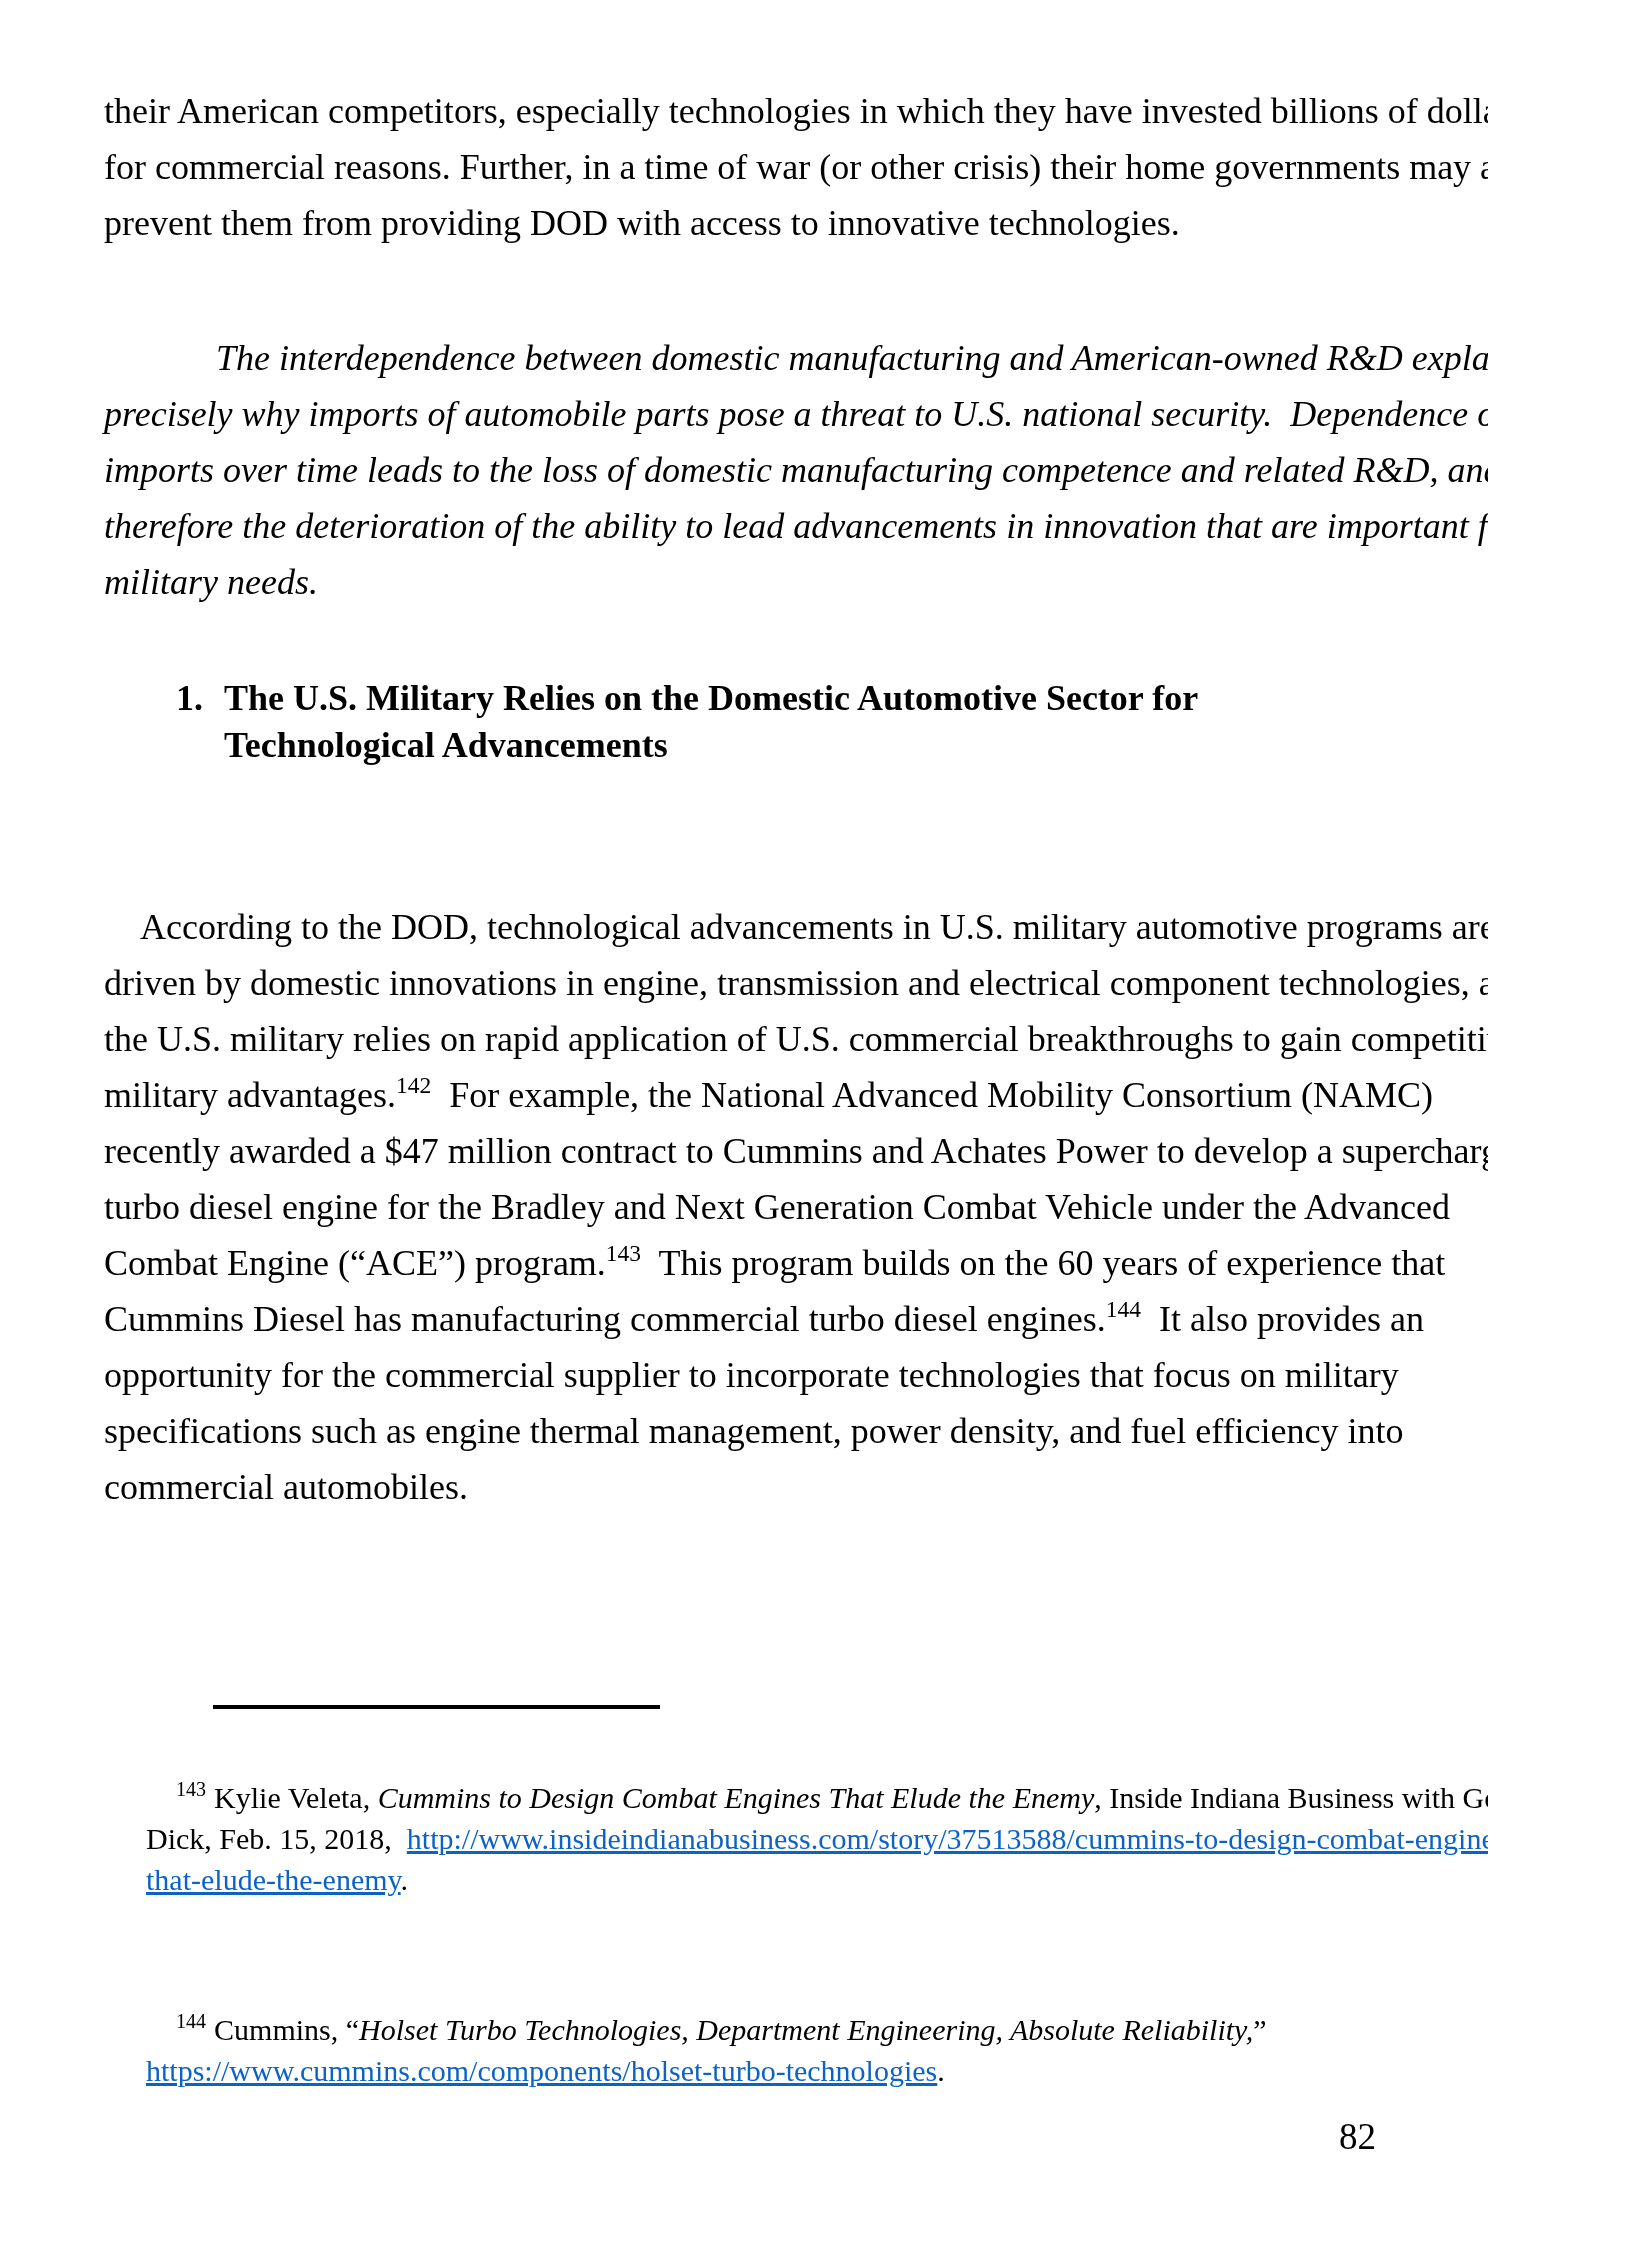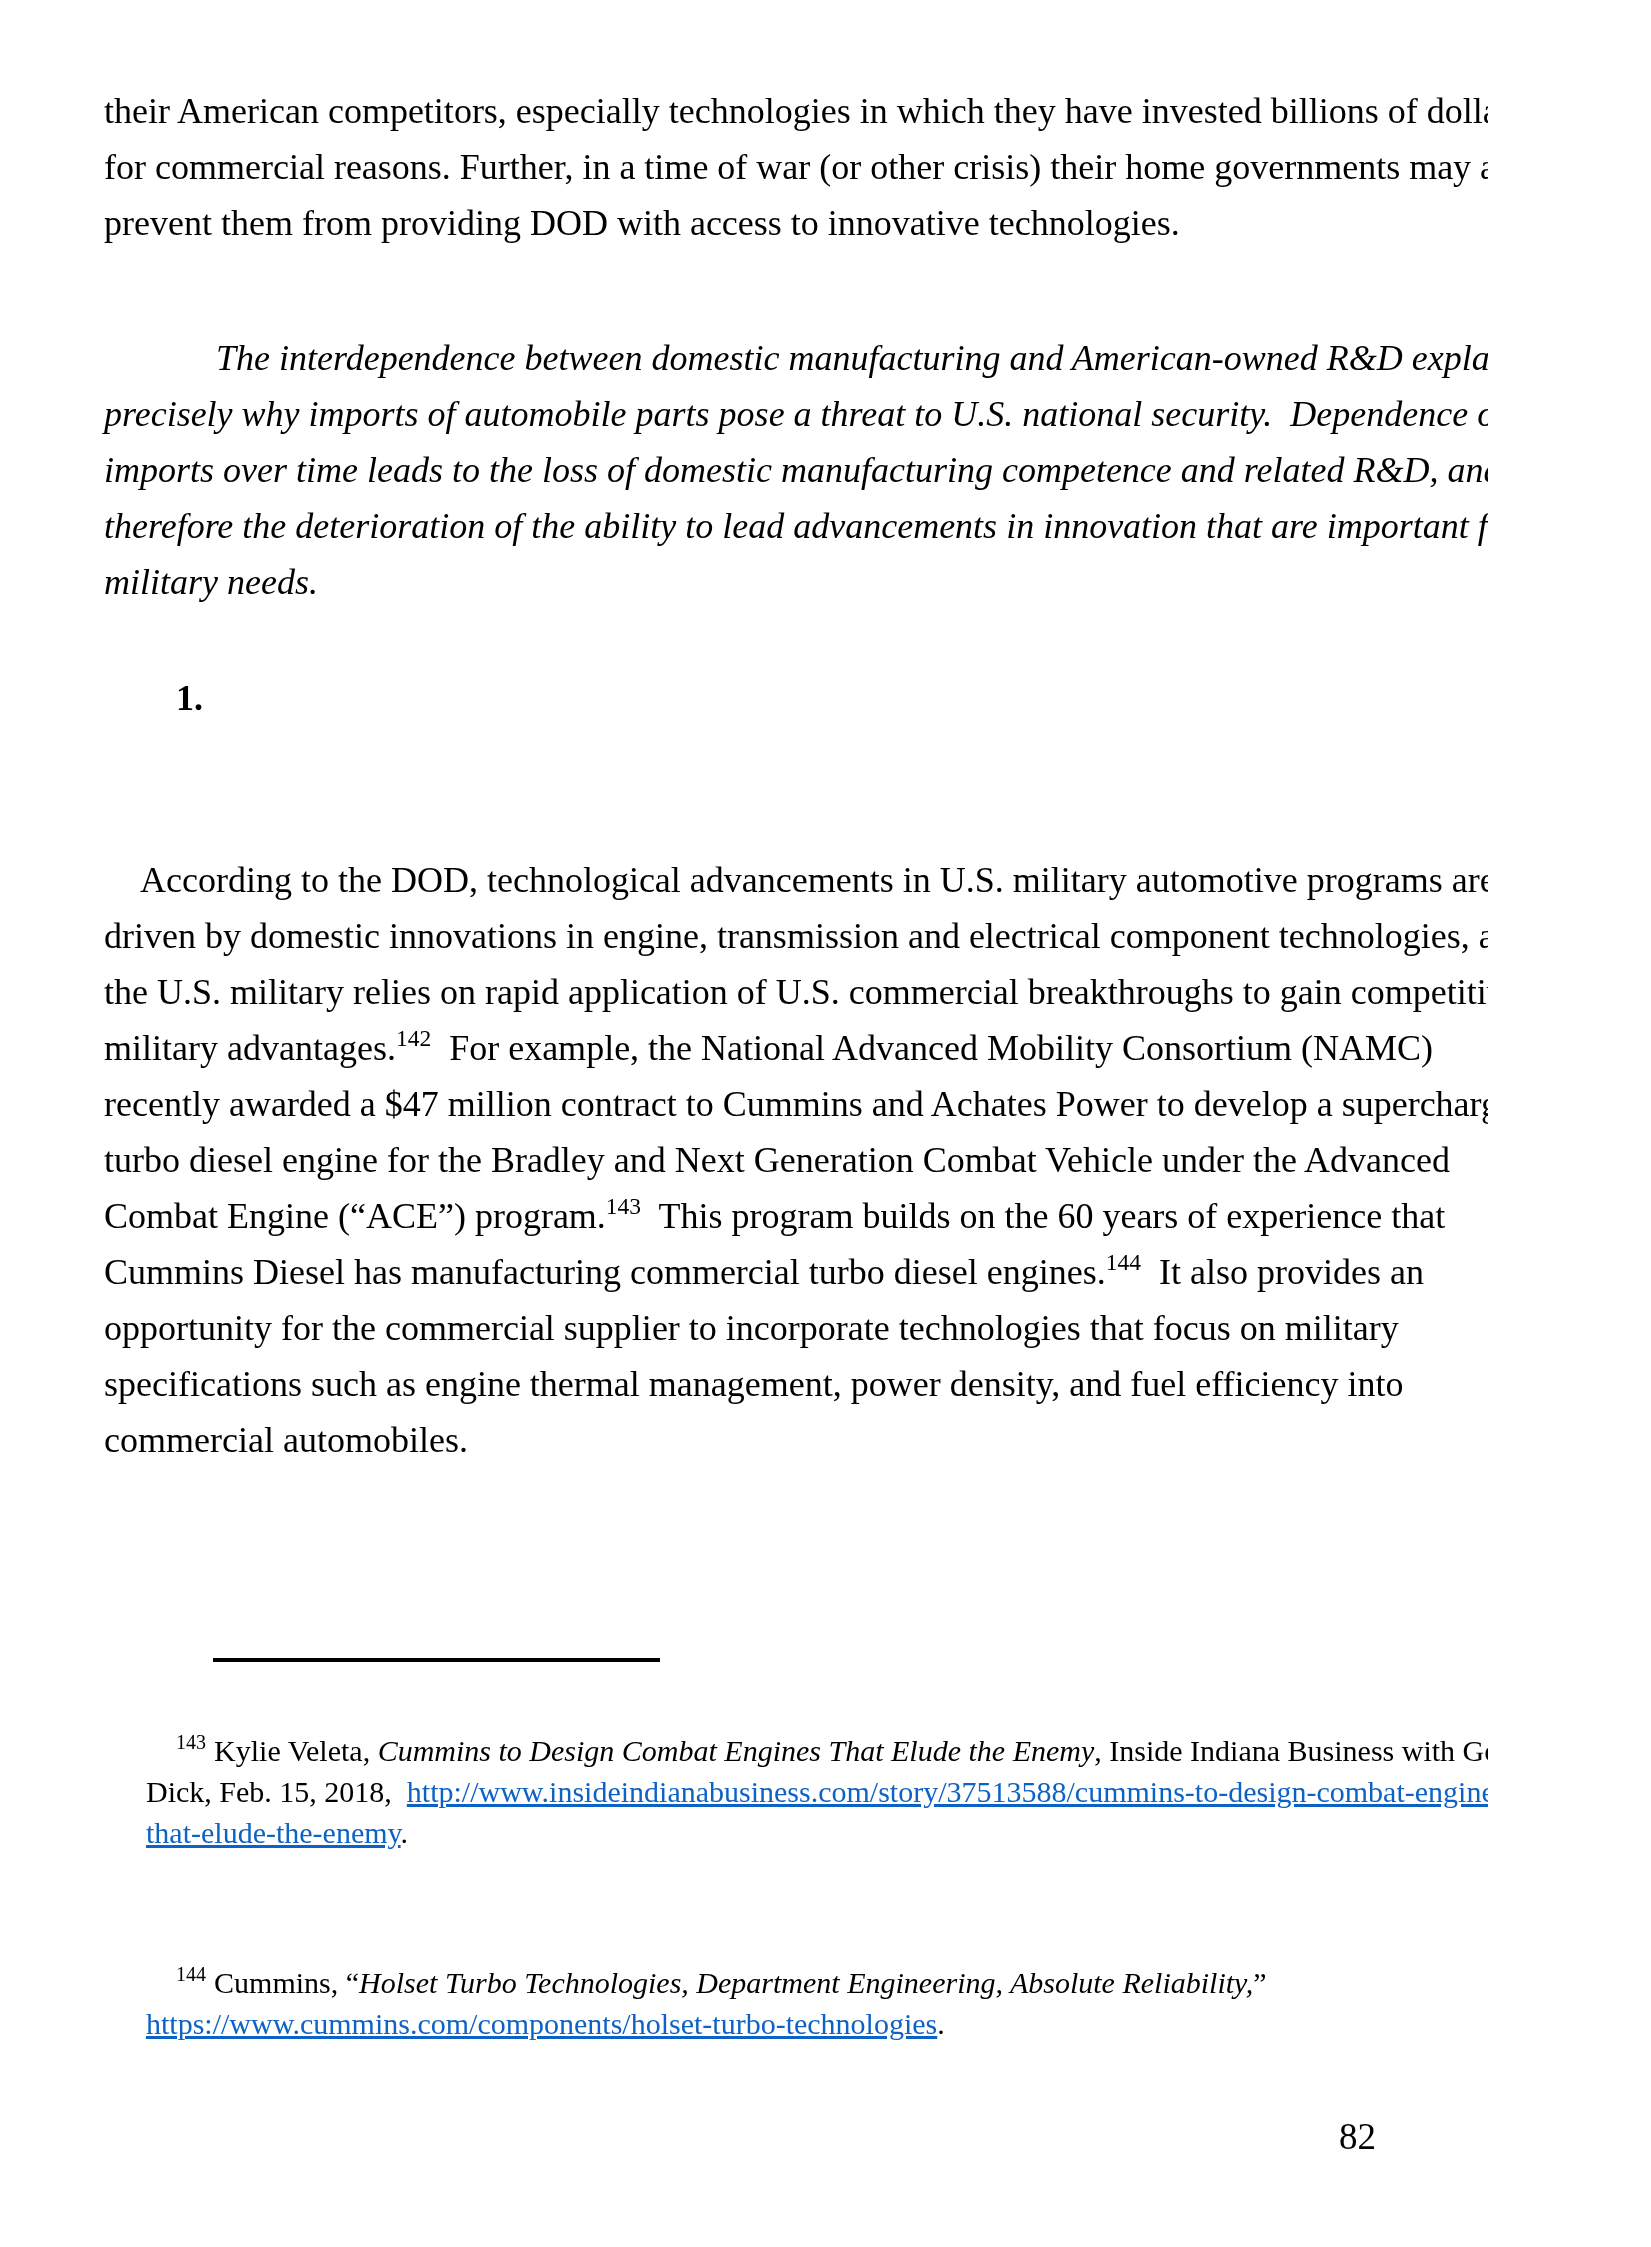--- a/index.html
+++ b/index.html
@@ -88,20 +88,24 @@
 <body>
 
 <div class="page">
 
   <div class="body-para">their American competitors, especially technologies in which they have invested billions of dollars for commercial reasons. Further, in a time of war (or other crisis) their home governments may also prevent them from providing DOD with access to innovative technologies.</div>
 
   <div class="body-para indent-first para-gap">The interdependence between domestic manufacturing and American-owned R&amp;D explains precisely why imports of automobile parts pose a threat to U.S. national security.  Dependence on imports over time leads to the loss of domestic manufacturing competence and related R&amp;D, and therefore the deterioration of the ability to lead advancements in innovation that are important for military needs.</div>
 
   <div class="heading">
     <span class="heading-number">1.</span>
+    <div class="heading-lines">
+      <div>The U.S. Military Relies on the Domestic Automotive Sector for</div>
+      <div>Technological Advancements</div>
+    </div>
   </div>
 
   <div class="body-para indent-first para3-gap">
     <span>According to the DOD, technological advancements in U.S. military automotive programs are driven by domestic innovations in engine, transmission and electrical component technologies, and the U.S. military relies on rapid application of U.S. commercial breakthroughs to gain competitive military advantages.</span><sup class="fn-ref">142</sup><span>  For example, the National Advanced Mobility Consortium (NAMC) recently awarded a $47 million contract to Cummins and Achates Power to develop a supercharged turbo diesel engine for the Bradley and Next Generation Combat Vehicle under the Advanced Combat Engine (“ACE”) program.</span><sup class="fn-ref">143</sup><span>  This program builds on the 60 years of experience that Cummins Diesel has manufacturing commercial turbo diesel engines.</span><sup class="fn-ref">144</sup><span>  It also provides an opportunity for the commercial supplier to incorporate technologies that focus on military specifications such as engine thermal management, power density, and fuel efficiency into commercial automobiles.</span>
   </div>
 
   <hr class="footnote-sep">
 
 
   <div class="footnote fn-gap">

